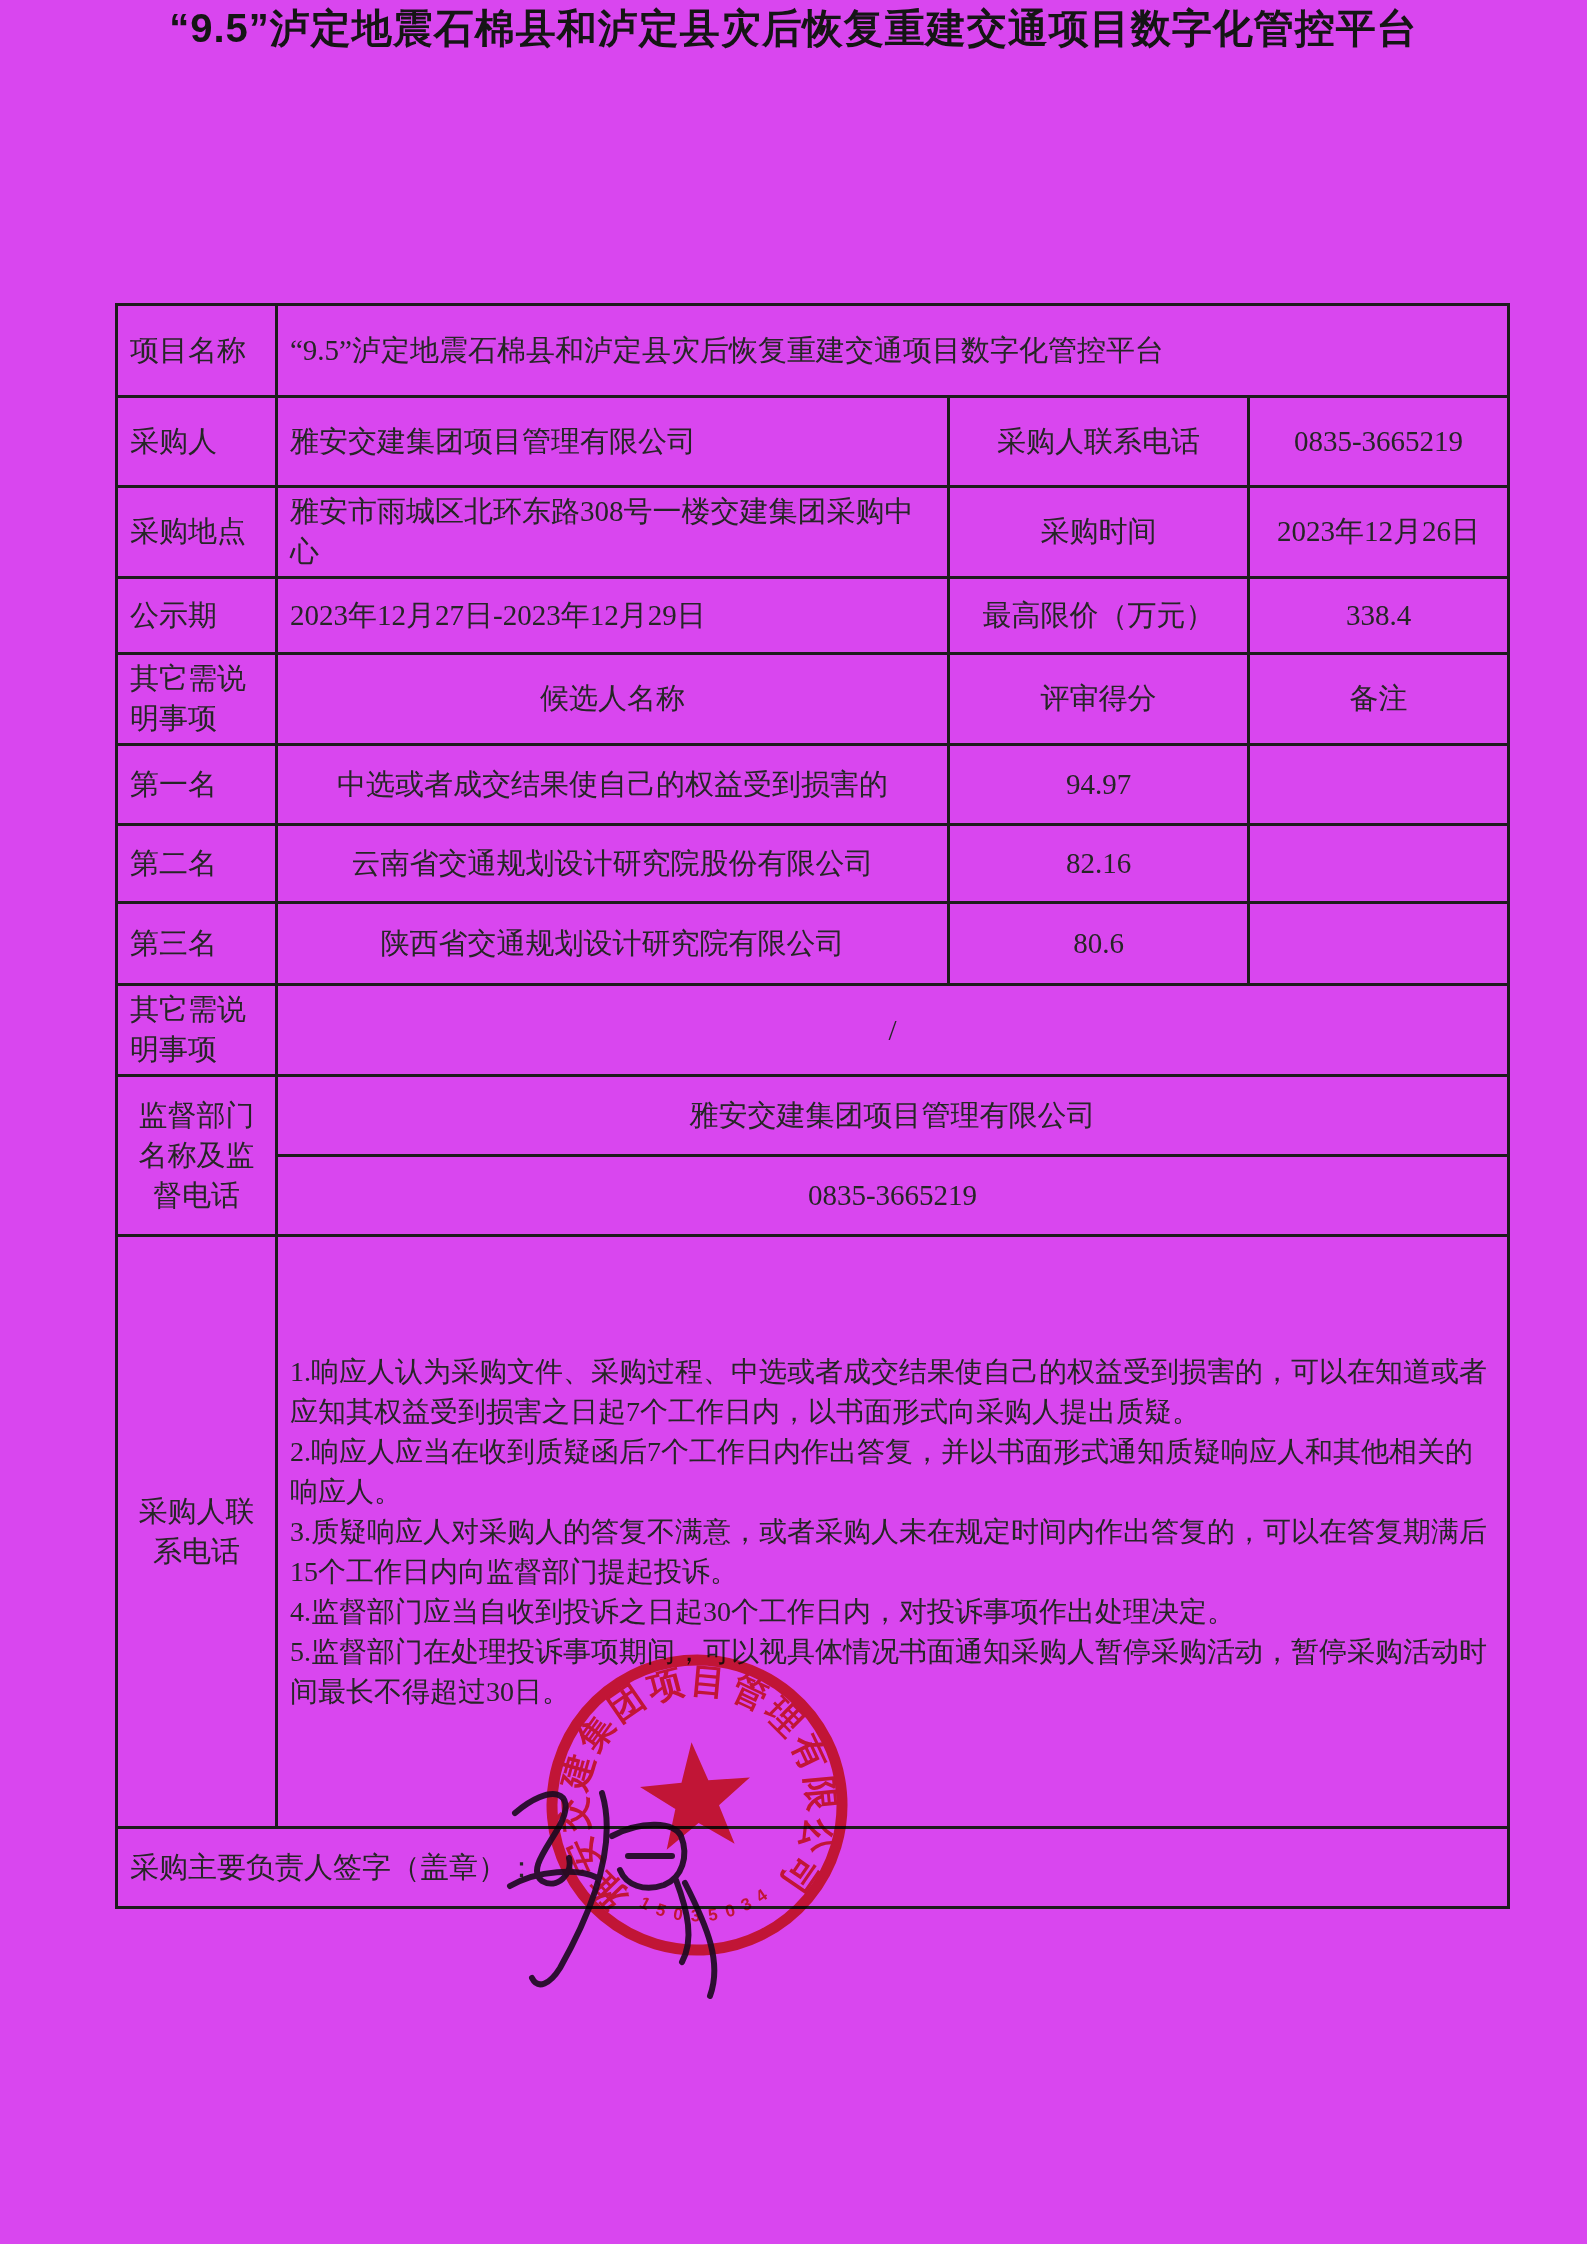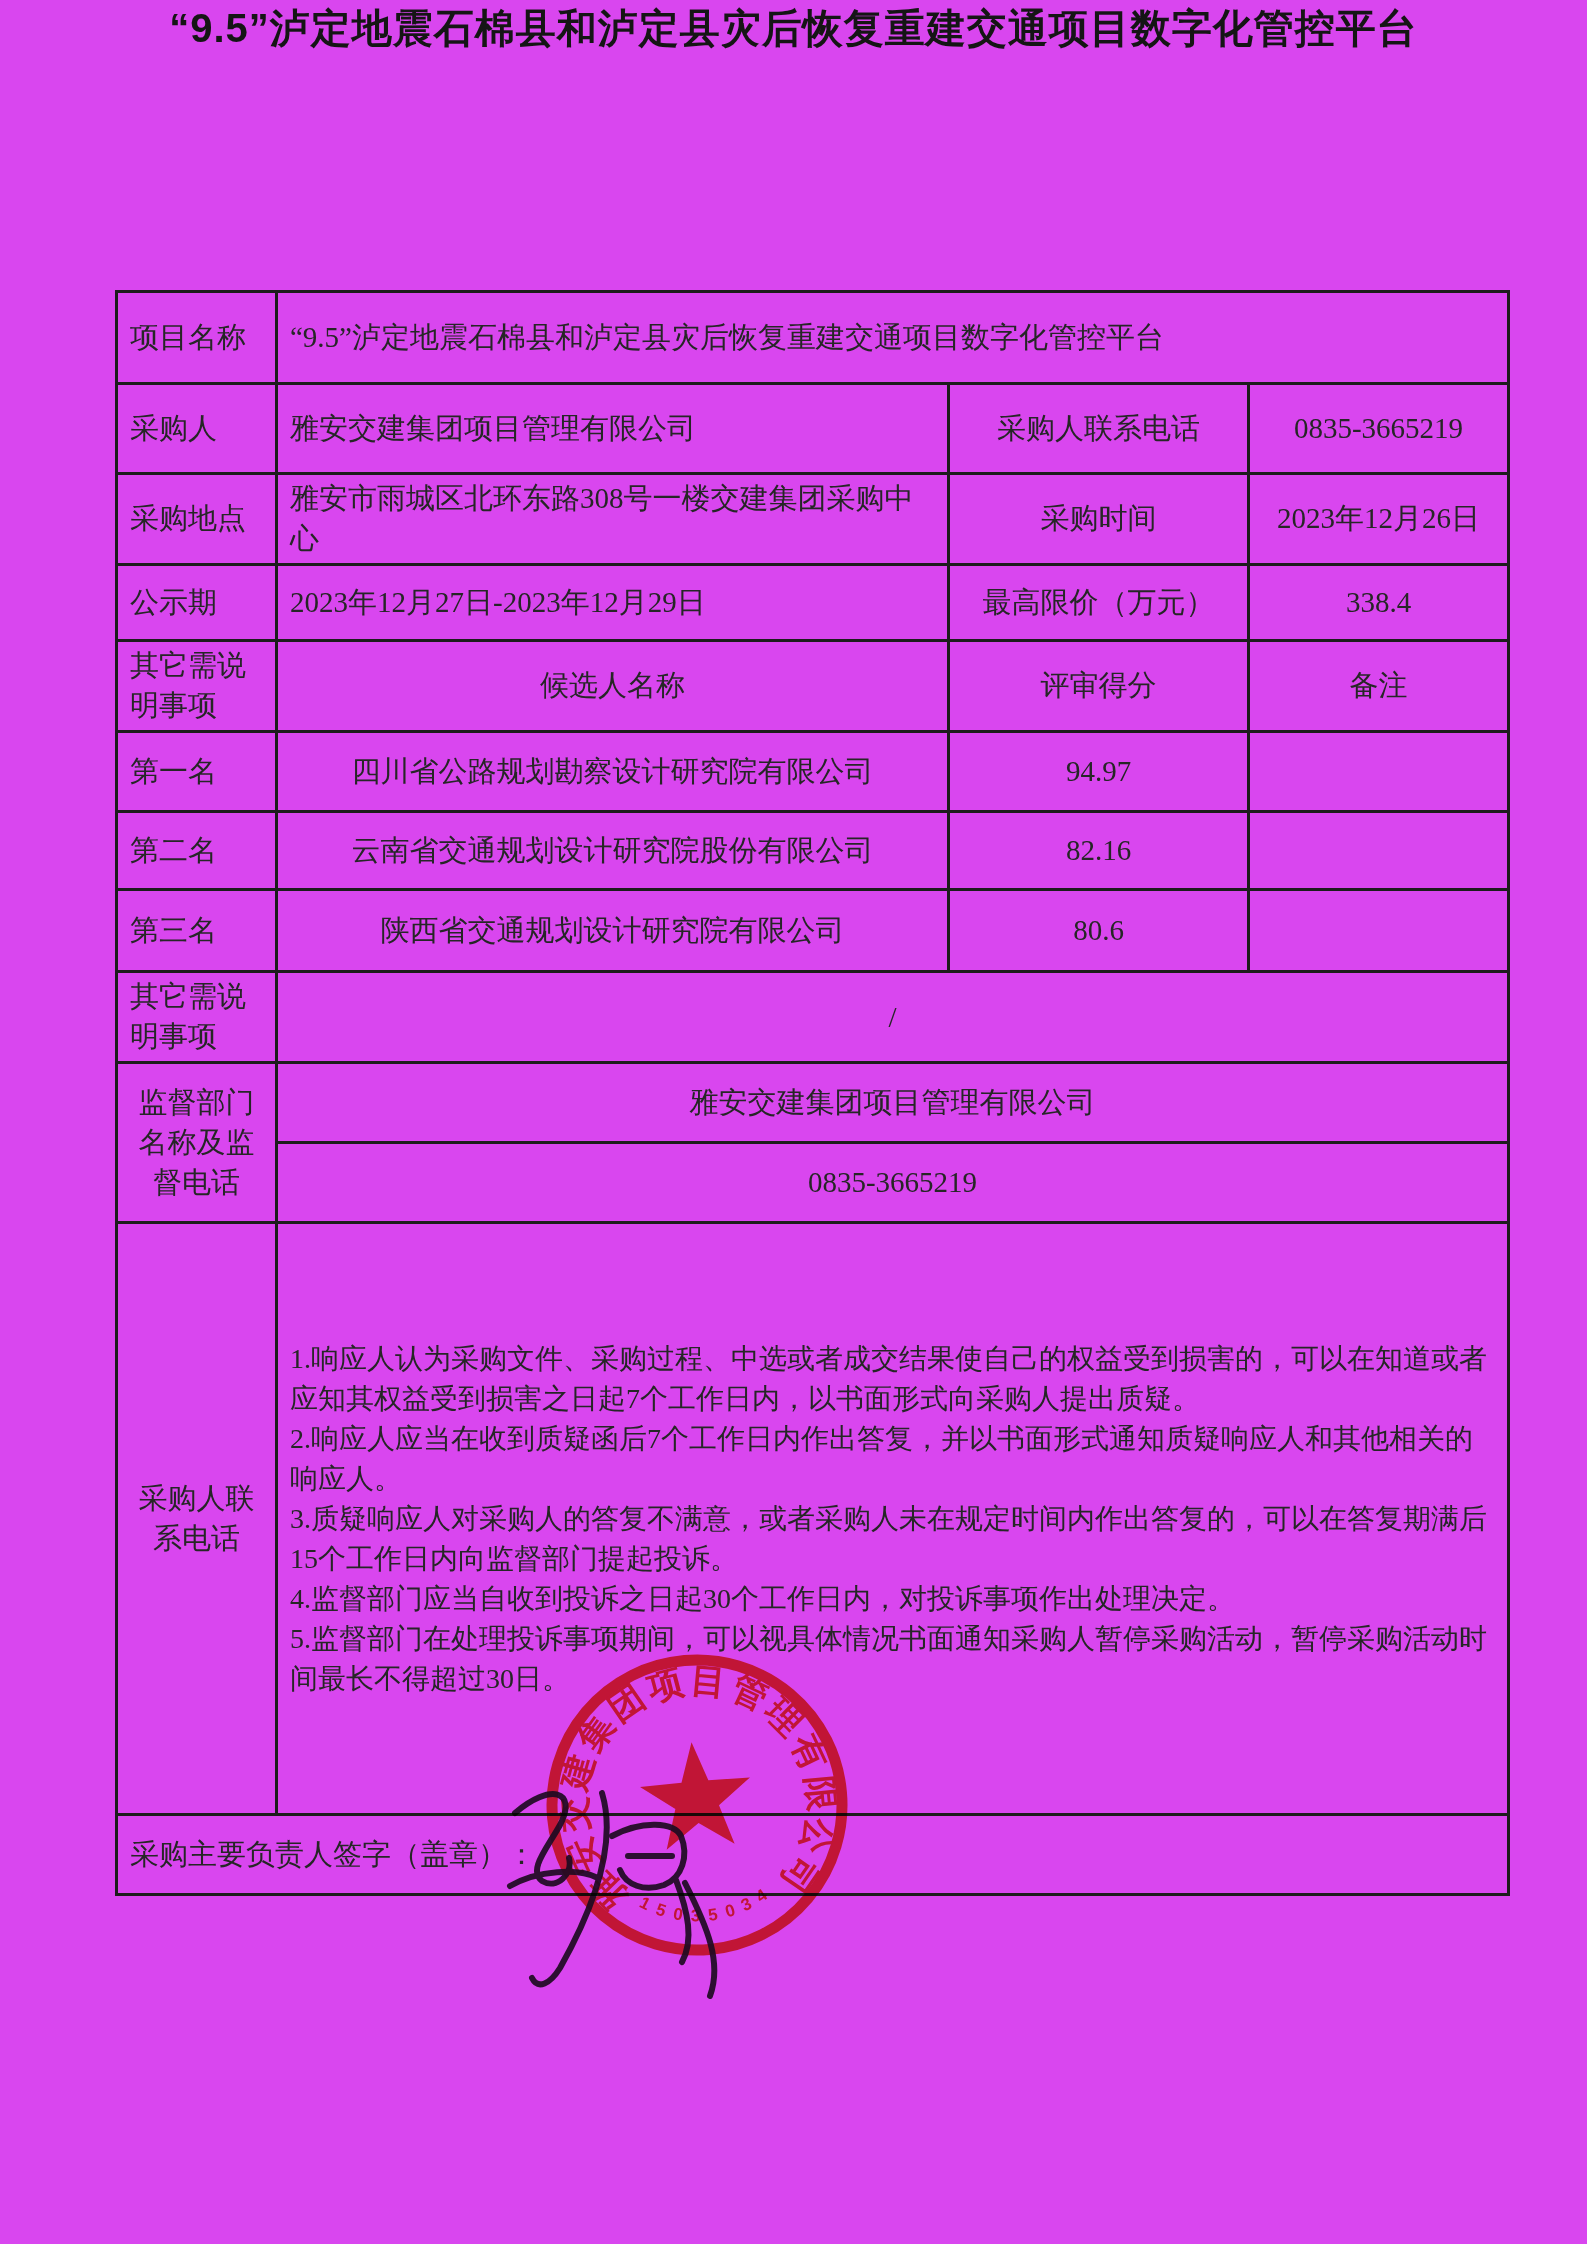--- a/index.html
+++ b/index.html
@@ -18,21 +18,21 @@
     text-align:center;
     font-family:"Liberation Sans", sans-serif;
     font-weight:bold;
     font-size:40px;
     line-height:57px;
     color:#151515;
     letter-spacing:1px;
   }
   table.result{
     position:absolute;
-    left:115px; top:290px;
+    left:115px; top:303px;
     width:1392px;
     border-collapse:collapse;
     table-layout:fixed;
     font-size:29px;
     color:#262626;
   }
   table.result td{
     border:3px solid #1c1c1c;
     vertical-align:middle;
     padding:4px 12px;
@@ -104,21 +104,21 @@
 
     <tr style="height:70px">
       <td class="lbl">其它需说明事项</td>
       <td class="ctr">候选人名称</td>
       <td class="ctr">评审得分</td>
       <td class="ctr">备注</td>
     </tr>
 
     <tr style="height:80px">
       <td class="lbl">第一名</td>
-      <td class="ctr">四川省公路规划勘察设计研究院有限公司</td>
+      <td class="ctr">中选或者成交结果使自己的权益受到损害的</td>
       <td class="ctr">94.97</td>
       <td class="ctr"></td>
     </tr>
 
     <tr style="height:78px">
       <td class="lbl">第二名</td>
       <td class="ctr">云南省交通规划设计研究院股份有限公司</td>
       <td class="ctr">82.16</td>
       <td class="ctr"></td>
     </tr>

